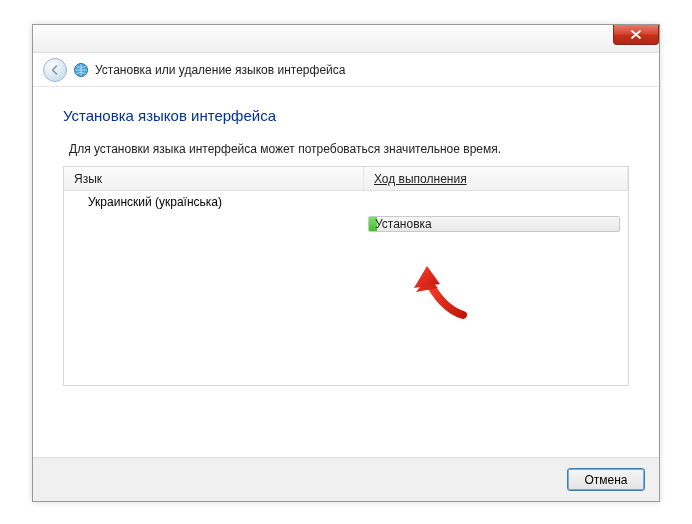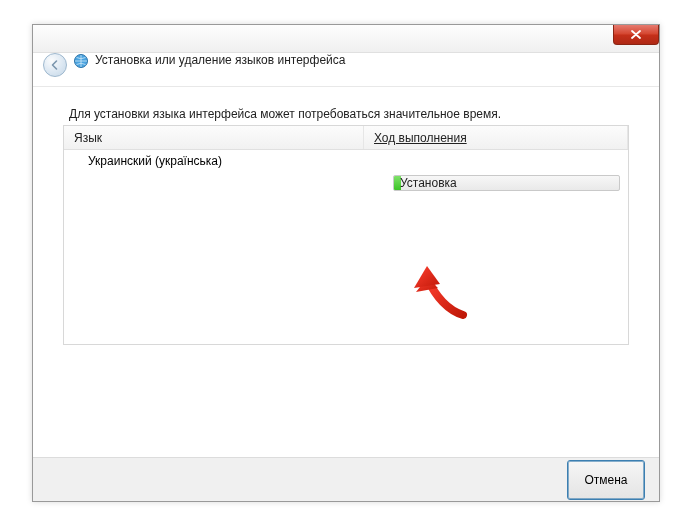--- a/index.html
+++ b/index.html
@@ -43,20 +43,21 @@
       justify-content: center;
       color: #fff;
       font-size: 11px;
       font-weight: bold;
       cursor: pointer;
     }
     .close-btn svg { display:block; }
     .header-row {
       height: 34px;
       display: flex;
+      align-items: center;
       padding: 0 10px;
       gap: 6px;
       border-bottom: 1px solid #e8e8e8;
     }
     .back-btn {
       width: 24px;
       height: 24px;
       border-radius: 50%;
       background: radial-gradient(circle at 35% 30%, #fbfcfd, #dbe7f2 55%, #c4d6e6 100%);
       border: 1px solid #9eb8ce;
@@ -79,21 +80,21 @@
     }
     .page-heading {
       color: #003399;
       font-size: 15px;
       font-weight: normal;
       margin-bottom: 18px;
     }
     .description {
       font-size: 12px;
       color: #222;
-      margin-bottom: 4px;
+      margin-bottom: 10px;
       padding-left: 6px;
     }
     .table-wrap {
       border: 1px solid #d8d8d8;
       height: 220px;
       background: #fff;
     }
     .thead {
       display:flex;
       background: linear-gradient(to bottom, #fcfcfc, #f1f1f1);
@@ -107,21 +108,20 @@
       border-right: 1px solid #e6e6e6;
       display:flex;
       align-items:center;
     }
     .col-lang { width: 300px; }
     .col-prog { flex: 1; text-decoration: underline; }
     .trow {
       display:flex;
       height: 22px;
       align-items:center;
-      gap:25px;
     }
     .td {
       padding: 2px 10px 2px 24px;
       font-size: 12px;
     }
     .td.col-prog { padding-left: 4px; padding-right:8px; }
     .progress-cell {
       position: relative;
       width: 100%;
       height: 16px;
@@ -153,21 +153,21 @@
       height: 44px;
       background: #f0f0f0;
       border-top: 1px solid #dcdcdc;
       display:flex;
       justify-content:flex-end;
       align-items:center;
       padding: 0 14px;
     }
     .btn {
       min-width: 78px;
-      height: 40px;
+      height: 23px;
       background: linear-gradient(to bottom, #f6f6f6, #e4e4e4);
       border: 1px solid #8a8a8a;
       border-radius: 3px;
       font-size: 12px;
       cursor: pointer;
       padding: 0 12px;
     }
     .btn.focus {
       border-color: #3c7fb1;
       box-shadow: 0 0 0 1px rgba(60,127,177,0.6) inset;
@@ -200,20 +200,21 @@
     <div class="app-icon">
       <svg width="16" height="16" viewBox="0 0 16 16">
         <circle cx="8" cy="8" r="6.5" fill="#4aa3e0" stroke="#2c74a9" stroke-width="1"></circle>
         <path d="M2 8 h12 M8 2 v12 M3.5 4.5 q4.5 2.5 9 0 M3.5 11.5 q4.5 -2.5 9 0" stroke="#cfe8f7" stroke-width="0.8" fill="none"></path>
       </svg>
     </div>
     <div class="header-title">Установка или удаление языков интерфейса</div>
   </div>
 
   <div class="content">
+    <h1 class="page-heading">Установка языков интерфейса</h1>
     <p class="description">Для установки языка интерфейса может потребоваться значительное время.</p>
 
     <div class="table-wrap">
       <div class="thead">
         <div class="th col-lang">Язык</div>
         <div class="th col-prog">Ход выполнения</div>
       </div>
       <div class="trow">
         <div class="td col-lang">Украинский (українська)</div>
         <div class="td col-prog">

